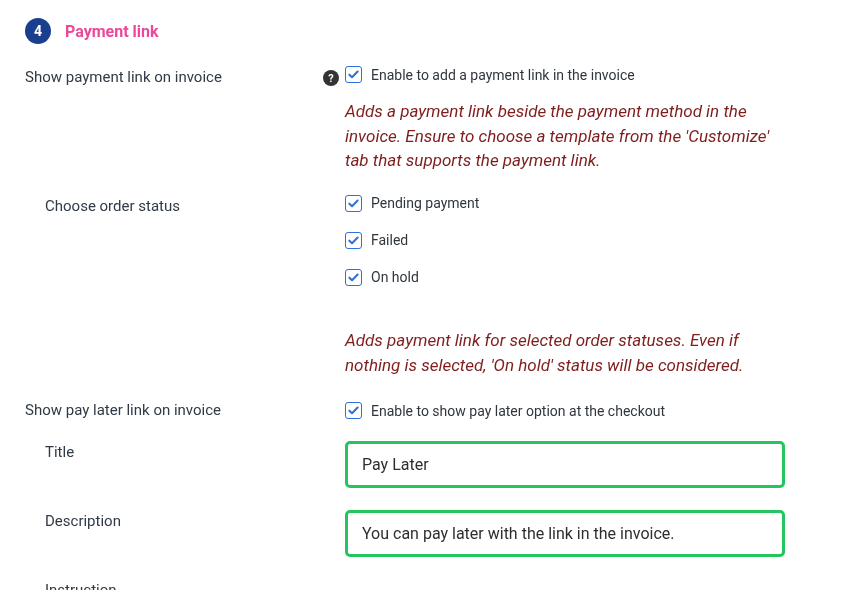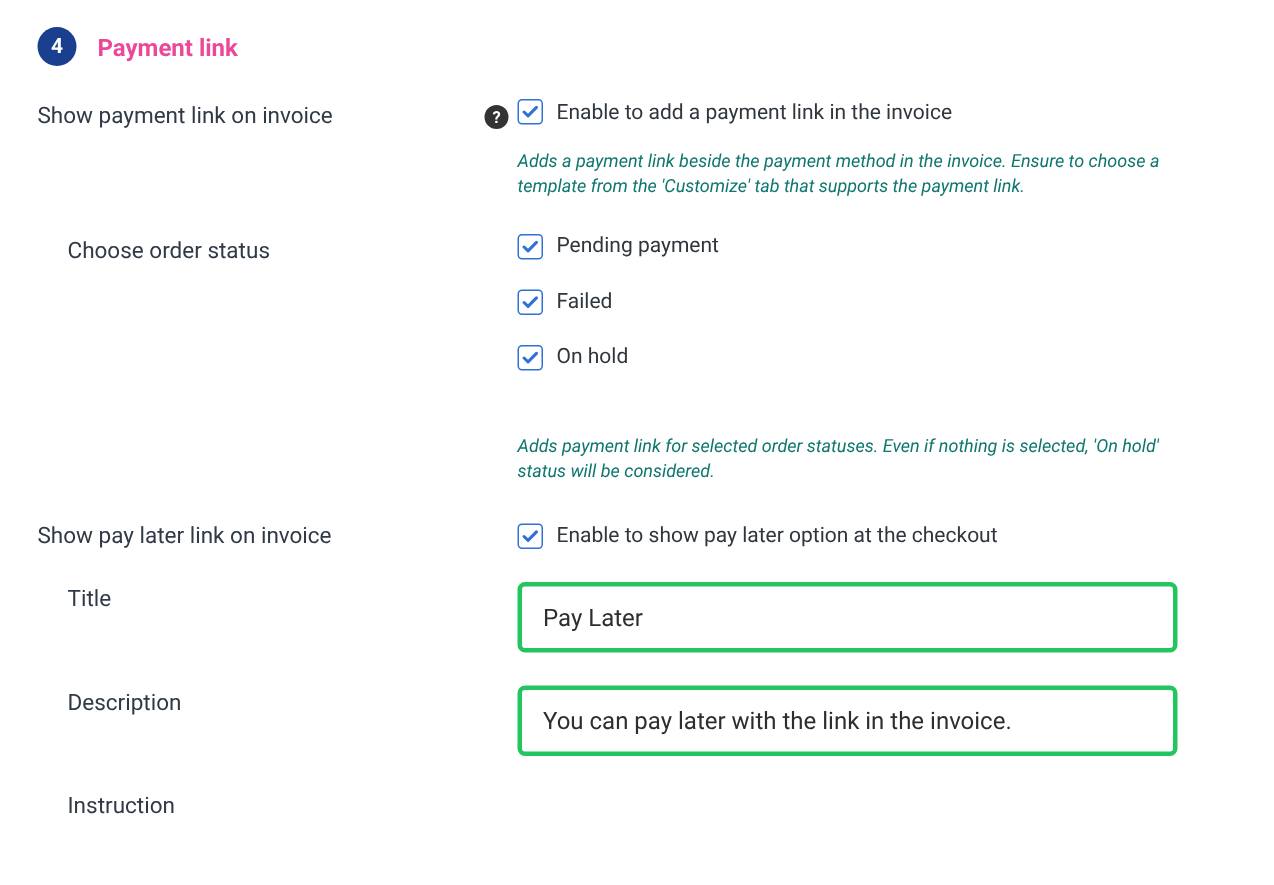--- a/index.html
+++ b/index.html
@@ -89,23 +89,23 @@
     justify-content: center;
     cursor: pointer;
     flex-shrink: 0;
   }
   .cb svg { width: 11px; height: 11px; display: block; }
   .cb-label {
     font-size: 14px;
     color: #30363d;
   }
   .help-text {
-    font-size: 12px;
+    font-size: 17px;
     font-style: italic;
-    color: #0f766e;
+    color: #7f1d1d;
     line-height: 1.45;
     margin-top: -4px;
   }
   .text-input {
     width: 100%;
     font-size: 16px;
     color: #2e2e2e;
     border: 3px solid #22c55e;
     border-radius: 5px;
     padding: 11px 14px;

